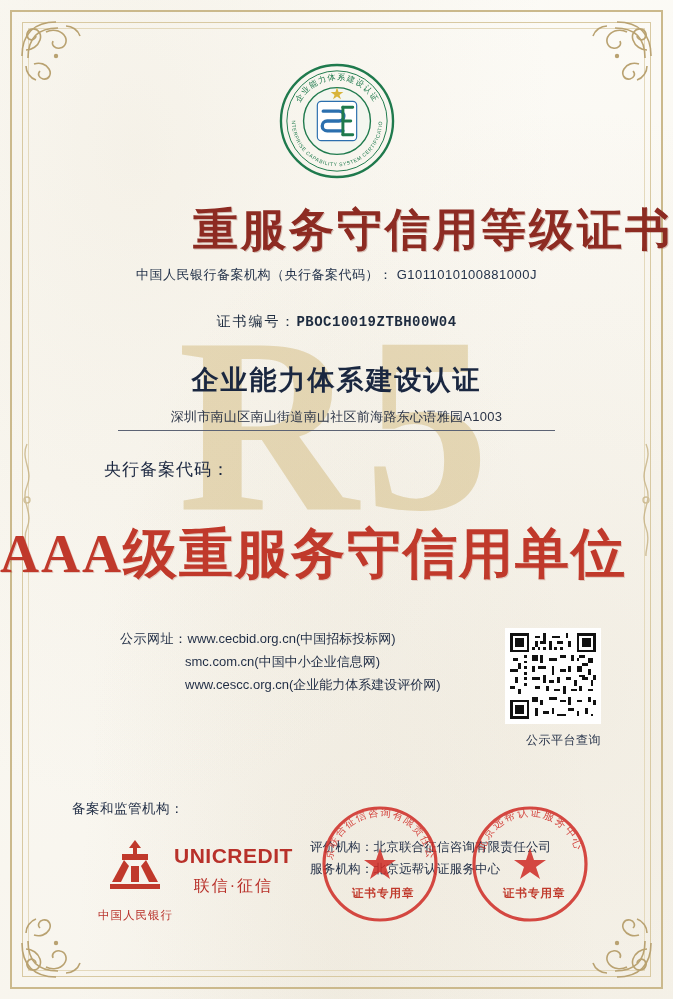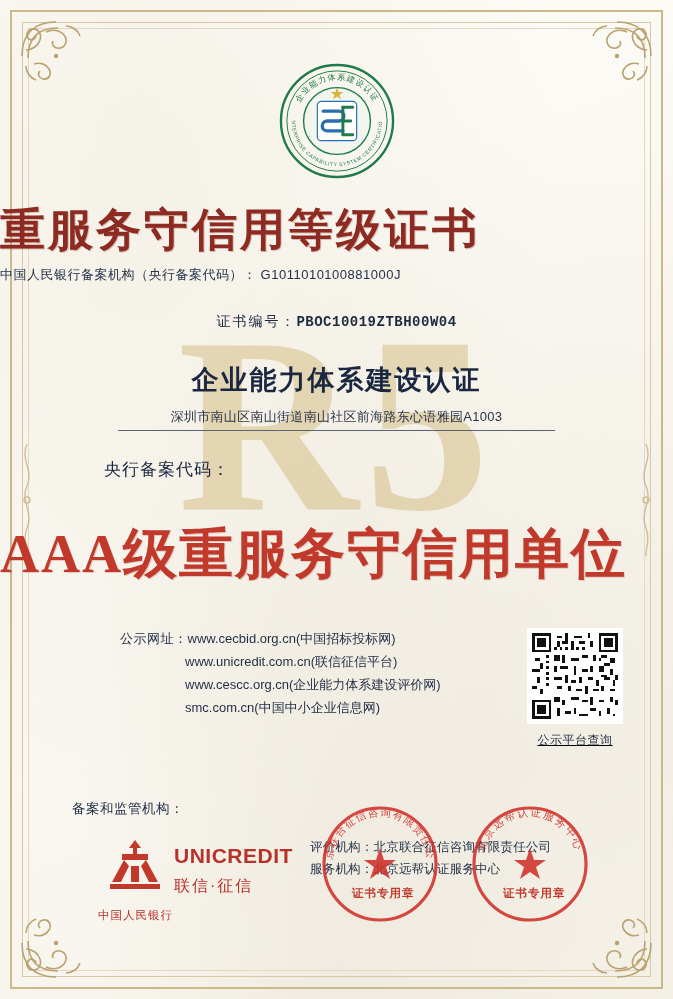--- a/index.html
+++ b/index.html
@@ -105,34 +105,34 @@
     width: 118px;
     height: 118px;
   }
   .emblem svg { width: 100%; height: 100%; display: block; }
 
   
   .main-title {
     position: absolute;
     top: 200px;
     left: 0; right: 0;
-    text-align: left;
+    text-align: right;
     font-family: "Liberation Serif", serif;
     font-size: 45px;
     font-weight: 700;
     letter-spacing: 3px;
     color: #8d2b22;
     text-shadow: 1px 1px 0 rgba(120,30,20,.25);
   }
 
   .bank-line {
     position: absolute;
     top: 266px;
     left: 0; right: 0;
-    text-align: left;
+    text-align: center;
     font-family: "Liberation Sans", sans-serif;
     font-size: 13px;
     color: #23324a;
     letter-spacing: .5px;
   }
 
   .cert-no {
     position: absolute;
     top: 313px;
     left: 0; right: 0;
@@ -205,24 +205,23 @@
     line-height: 23px;
   }
   .info-row { white-space: nowrap; }
   .info-row .k { letter-spacing: .5px; }
   .site-line { white-space: nowrap; }
   .site-line .url { color: #1f2c44; }
 
   
   .qr-wrap {
     position: absolute;
-    right: 50px;
+    right: 72px;
     top: 628px;
-    text-align: center;
-    text-decoration: underline;
+    text-align: right;
   }
   .qr {
     width: 96px;
     height: 96px;
     background: #ffffff;
     padding: 2px;
     box-sizing: border-box;
   }
   .qr svg { width: 100%; height: 100%; display:block; }
   .qr-caption {
@@ -247,20 +246,21 @@
     top: 830px;
     width: 190px;
     height: 100px;
   }
   .uc-mark { position:absolute; left: 6px; top: 4px; width: 66px; height: 66px; }
   .uc-mark svg { width:100%; height:100%; display:block; }
   .uc-text {
     position: absolute;
     left: 78px;
     top: 14px;
+    text-align: center;
   }
   .uc-en {
     font-family: "Liberation Sans", sans-serif;
     font-size: 21px;
     font-weight: 700;
     color: #b8312a;
     letter-spacing: .5px;
   }
   .uc-cn {
     font-size: 16px;
@@ -424,27 +424,24 @@
   <div class="company-underline"></div>
 
   <div class="rating-label">央行备案代码：</div>
   <div class="rating-value">AAA级重服务守信用单位</div>
 
   <div class="info-block">
     <div class="info-row">
       <span class="k">公示网址：</span><span class="url">www.cecbid.org.cn(中国招标投标网)</span>
     </div>
     <div class="site-line" style="padding-left:65px">
-      <span class="url">www.unicredit.com.cn(联信征信平台)</span>
+      <span class="url">smc.com.cn(中国中小企业信息网)</span>
     </div>
     <div class="site-line" style="padding-left:65px">
       <span class="url">www.cescc.org.cn(企业能力体系建设评价网)</span>
-    </div>
-    <div class="site-line" style="padding-left:65px">
-      <span class="url">smc.com.cn(中国中小企业信息网)</span>
     </div>
   </div>
 
   <div class="qr-wrap">
     <div class="qr">
       <svg viewBox="0 0 33 33" shape-rendering="crispEdges">
         <rect width="33" height="33" fill="#fff"></rect>
         <g fill="#111">
 
           <rect x="1" y="1" width="7" height="7"></rect>

